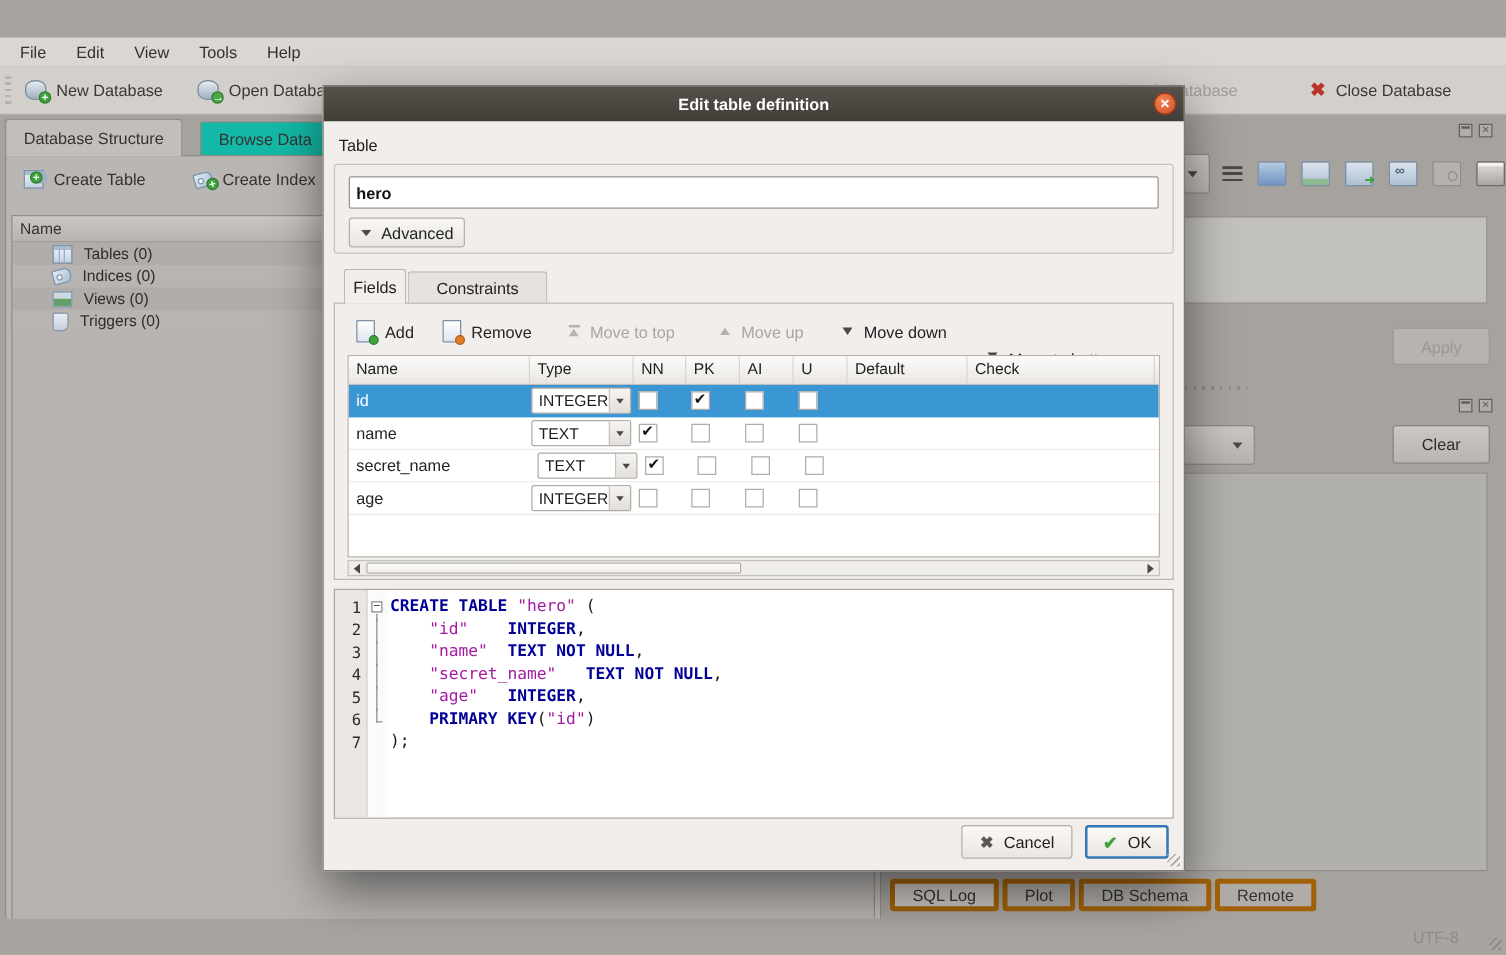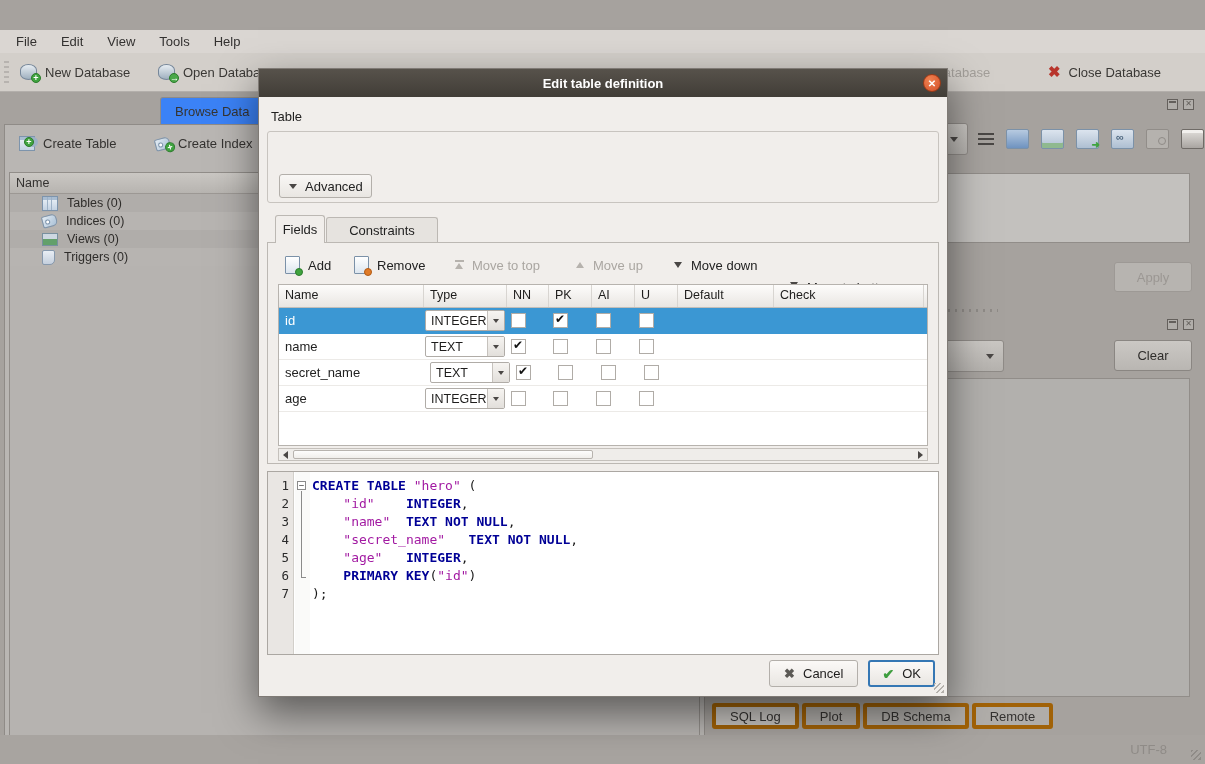--- a/index.html
+++ b/index.html
@@ -31,21 +31,21 @@
   .db-icon{width:15px;height:14px;position:relative;border-radius:50%/38%;
     background:linear-gradient(#e7edf2,#9fb0bf);border:1px solid #76879a;}
   .db-icon::after{content:'+';position:absolute;right:-5px;bottom:-4px;width:10px;height:10px;
     background:#3fa33f;border:1px solid #2c7c2c;border-radius:50%;color:#fff;font-size:9px;
     line-height:9px;text-align:center;font-weight:bold;box-sizing:border-box;}
   .db-icon.open::after{content:'\2192';background:#4aa84a;}
   .x-icon{color:#b8352c;font-size:15px;font-weight:bold;}
   
   .workspace{position:absolute;left:0;top:92px;width:100%;height:643px;background:#a6a29e;}
   .mtab{position:absolute;height:28px;display:flex;align-items:center;padding:0 14px;
-    color:#363431;background:#3b82f6;border:1px solid #8f8b87;border-bottom:none;
+    color:#363431;background:#14b8a6;border:1px solid #8f8b87;border-bottom:none;
     border-radius:3px 3px 0 0;box-sizing:border-box;}
   #tab-db-structure{left:4px;top:3px;height:30px;background:#c2bfbb;z-index:2;}
   #tab-browse-data{left:160px;top:5px;}
   .ld-panel{position:absolute;left:4px;top:32px;width:701px;height:628px;
     background:#b9b6b3;border:1px solid #8f8b87;box-sizing:border-box;}
   .panel-btn{position:absolute;top:11px;display:flex;align-items:center;gap:8px;color:#343230;}
   #btn-create-table{left:14px;}
   #btn-create-index{left:150px;}
   .i-table{width:14px;height:13px;background:linear-gradient(#eef3f8,#c3d2e2);
     border:1px solid #7d94ac;box-shadow:inset 0 3px 0 #a9bdd2;position:relative;}
@@ -256,20 +256,23 @@
       <span>Attach Database</span>
     </div>
     <div class="tb-btn" id="btn-close-db" style="left:1042px">
       <span class="x-icon">✖</span>
       <span>Close Database</span>
     </div>
   </div>
 
   <div class="workspace">
 
+    <div class="mtab" id="tab-db-structure">
+      <span>Database Structure</span>
+    </div>
     <div class="mtab" id="tab-browse-data">
       <span>Browse Data</span>
     </div>
     <div class="ld-panel">
       <div class="panel-btn" id="btn-create-table">
         <span class="i-table badge-plus"></span>
         <span>Create Table</span>
       </div>
       <div class="panel-btn" id="btn-create-index">
         <span class="i-tag badge-plus"></span>
@@ -352,20 +355,21 @@
   </div>
 
   <div class="dialog">
     <div class="dlg-title">
       <span>Edit table definition</span>
       <div class="dlg-close"></div>
     </div>
 
     <div class="lbl" id="lbl-table">Table</div>
     <div class="grp">
+      <input id="table-name-input" value="hero" style="">
       <div class="adv-btn">
         <span class="caret-down"></span>
         <span>Advanced</span>
       </div>
     </div>
 
     <div class="dtab" id="dtab-fields">
       <span>Fields</span>
     </div>
     <div class="dtab" id="dtab-constraints">

